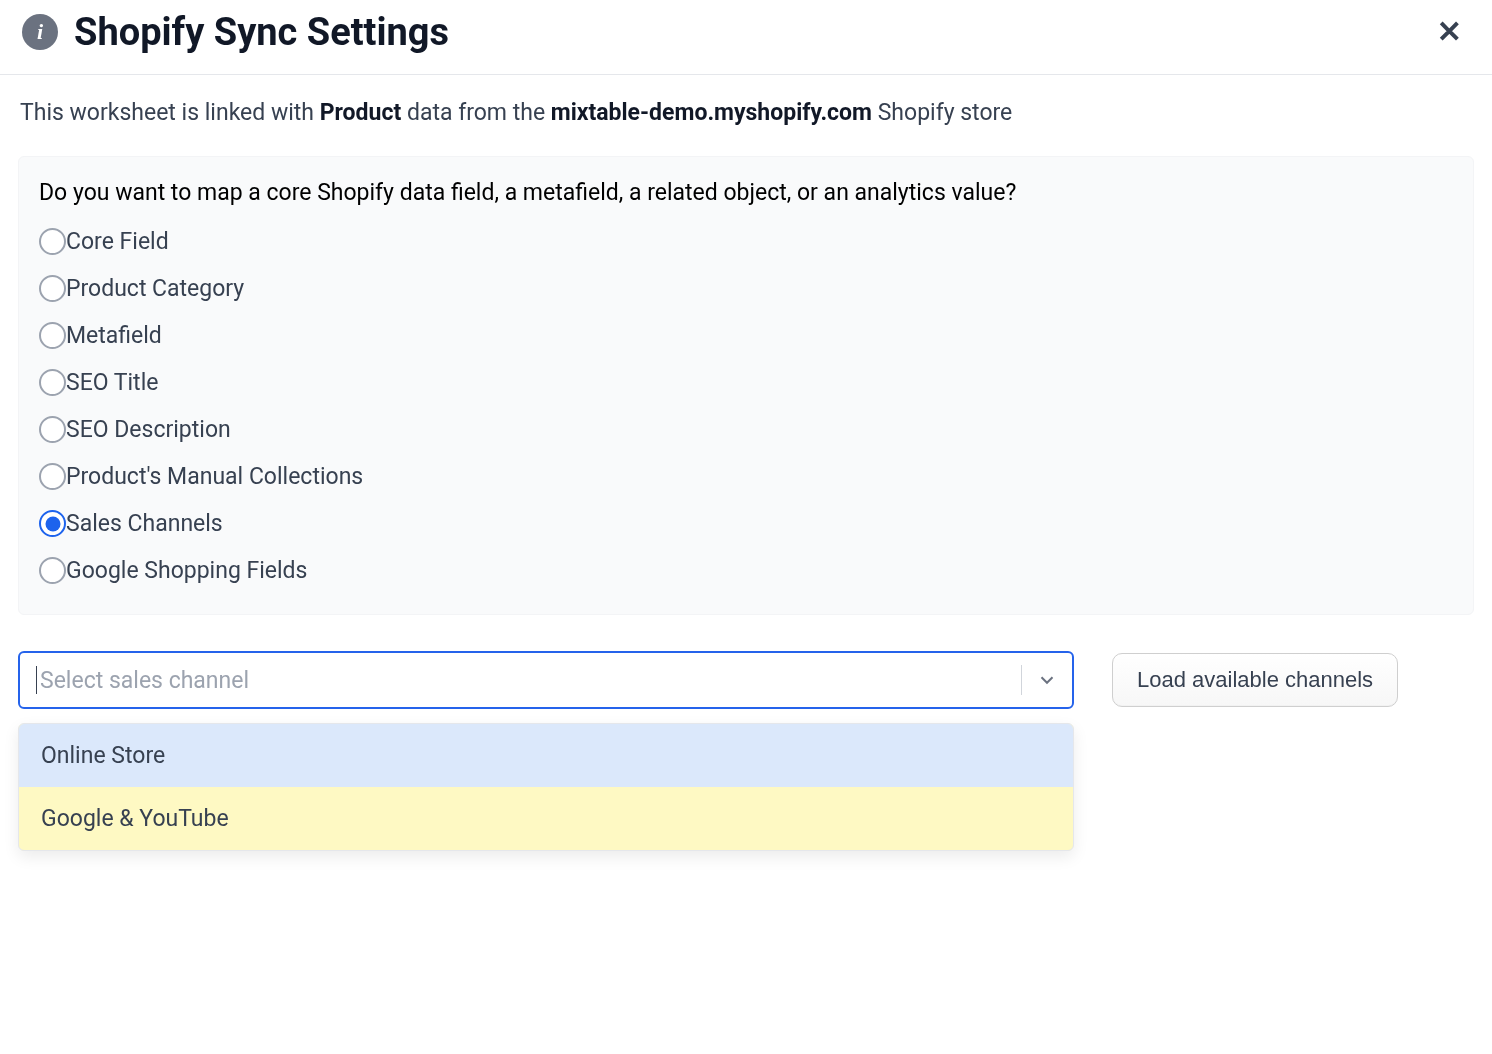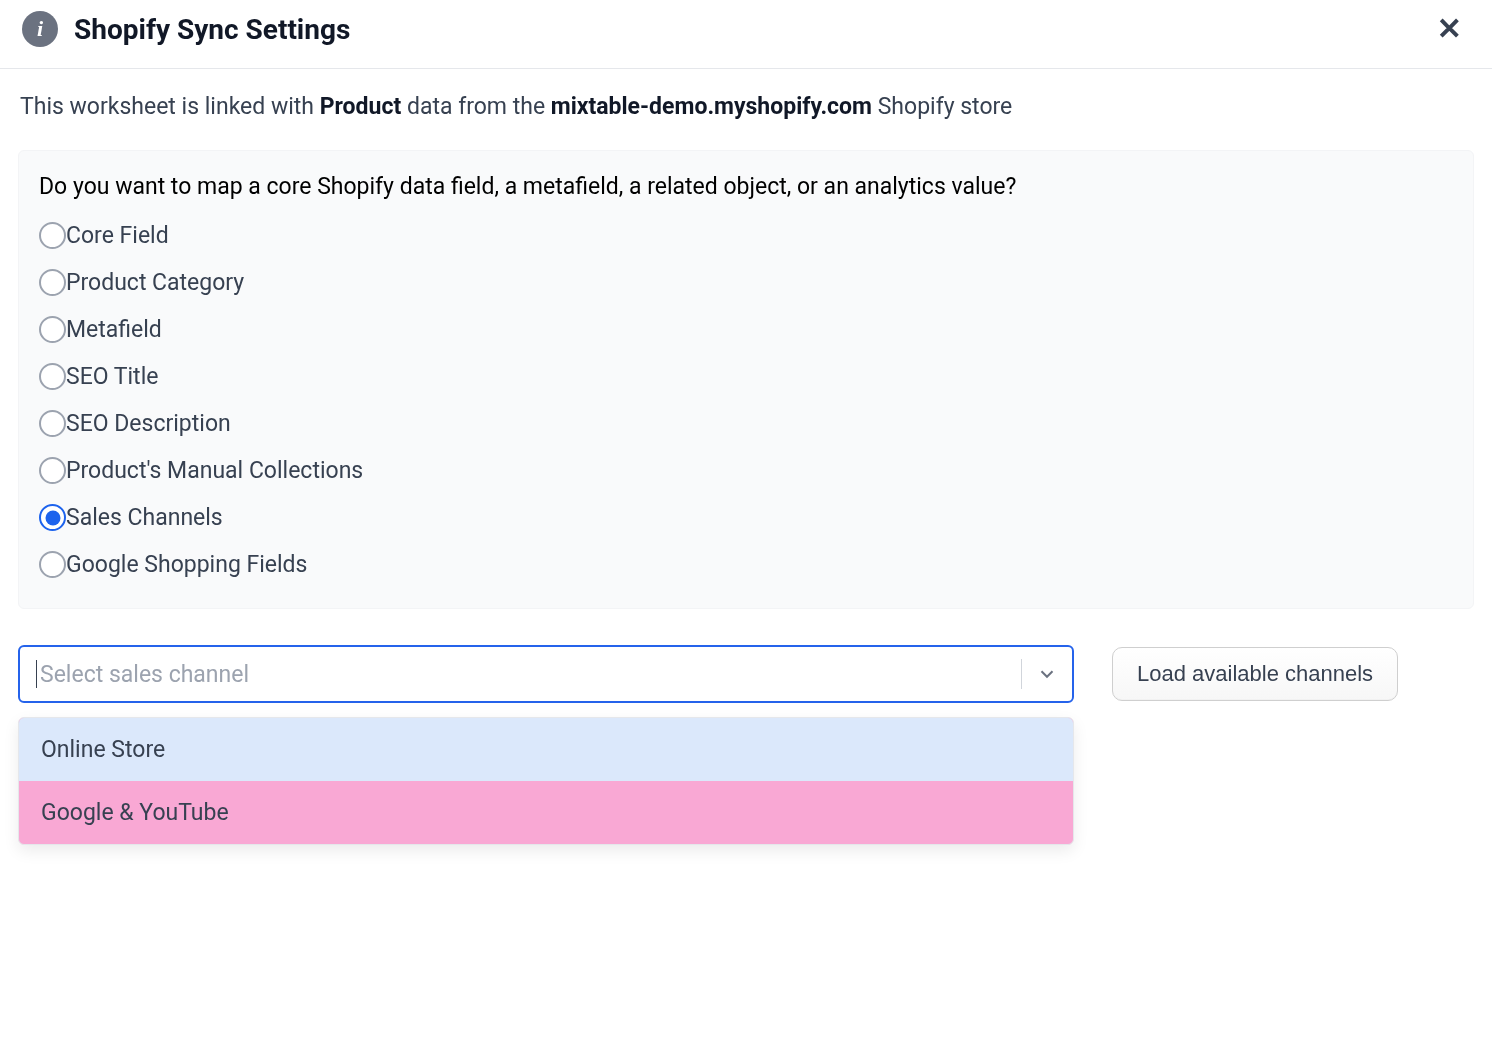--- a/index.html
+++ b/index.html
@@ -16,21 +16,21 @@
       padding: 10px 22px 20px 22px;
       border-bottom: 1px solid #e5e7eb;
     }
     .header-left { display: flex; align-items: center; gap: 16px; }
     .info-circle {
       width: 36px; height: 36px; border-radius: 50%; background: #6b7280;
       display: flex; align-items: center; justify-content: center;
       font-family: Georgia, serif; font-style: italic; font-weight: bold;
       font-size: 22px; color: #fff;
     }
-    .title { font-size: 28px; font-weight: 700; color: #111827; }
+    .title { font-size: 38px; font-weight: 700; color: #111827; }
     .close-x { font-size: 30px; font-weight: 700; color: #374151; cursor: pointer; line-height: 1; padding: 4px 8px; }
 
     .content { padding: 24px 18px 0 18px; }
     .link-line { font-size: 23px; color: #374151; margin-bottom: 30px; padding-left: 2px; }
     .link-line .bold { font-weight: 700; color: #111827; }
 
     .panel {
       background: #f9fafb;
       border: 1px solid #f3f4f6;
       border-radius: 6px;
@@ -76,21 +76,21 @@
     .select-box .placeholder { margin-left: 6px; color: #9ca3af; }
     .select-box .divider-chev {
       margin-left: auto; display: flex; align-items: center;
     }
     .select-box .vdiv { width: 1px; height: 30px; background: #d1d5db; margin-right: 14px; }
     .select-box svg { width: 22px; height: 22px; }
     .select-box svg path { stroke: #6b7280; stroke-width: 2.2; fill: none; }
 
     .dropdown {
       position: absolute; top: 72px; left: 0; width: 100%;
-      background: #f9a8d4; border: 1px solid #e5e7eb; border-radius: 6px;
+      background: #fef9c3; border: 1px solid #e5e7eb; border-radius: 6px;
       box-shadow: 0 6px 16px rgba(0,0,0,0.08);
       overflow: hidden; z-index: 10;
     }
     .dropdown-item {
       padding: 18px 22px; font-size: 23px; color: #374151; cursor: pointer;
     }
     .dropdown-item.highlight { background: #dbe8fb; }
 
     .load-btn {
       height: 54px; padding: 0 24px;

